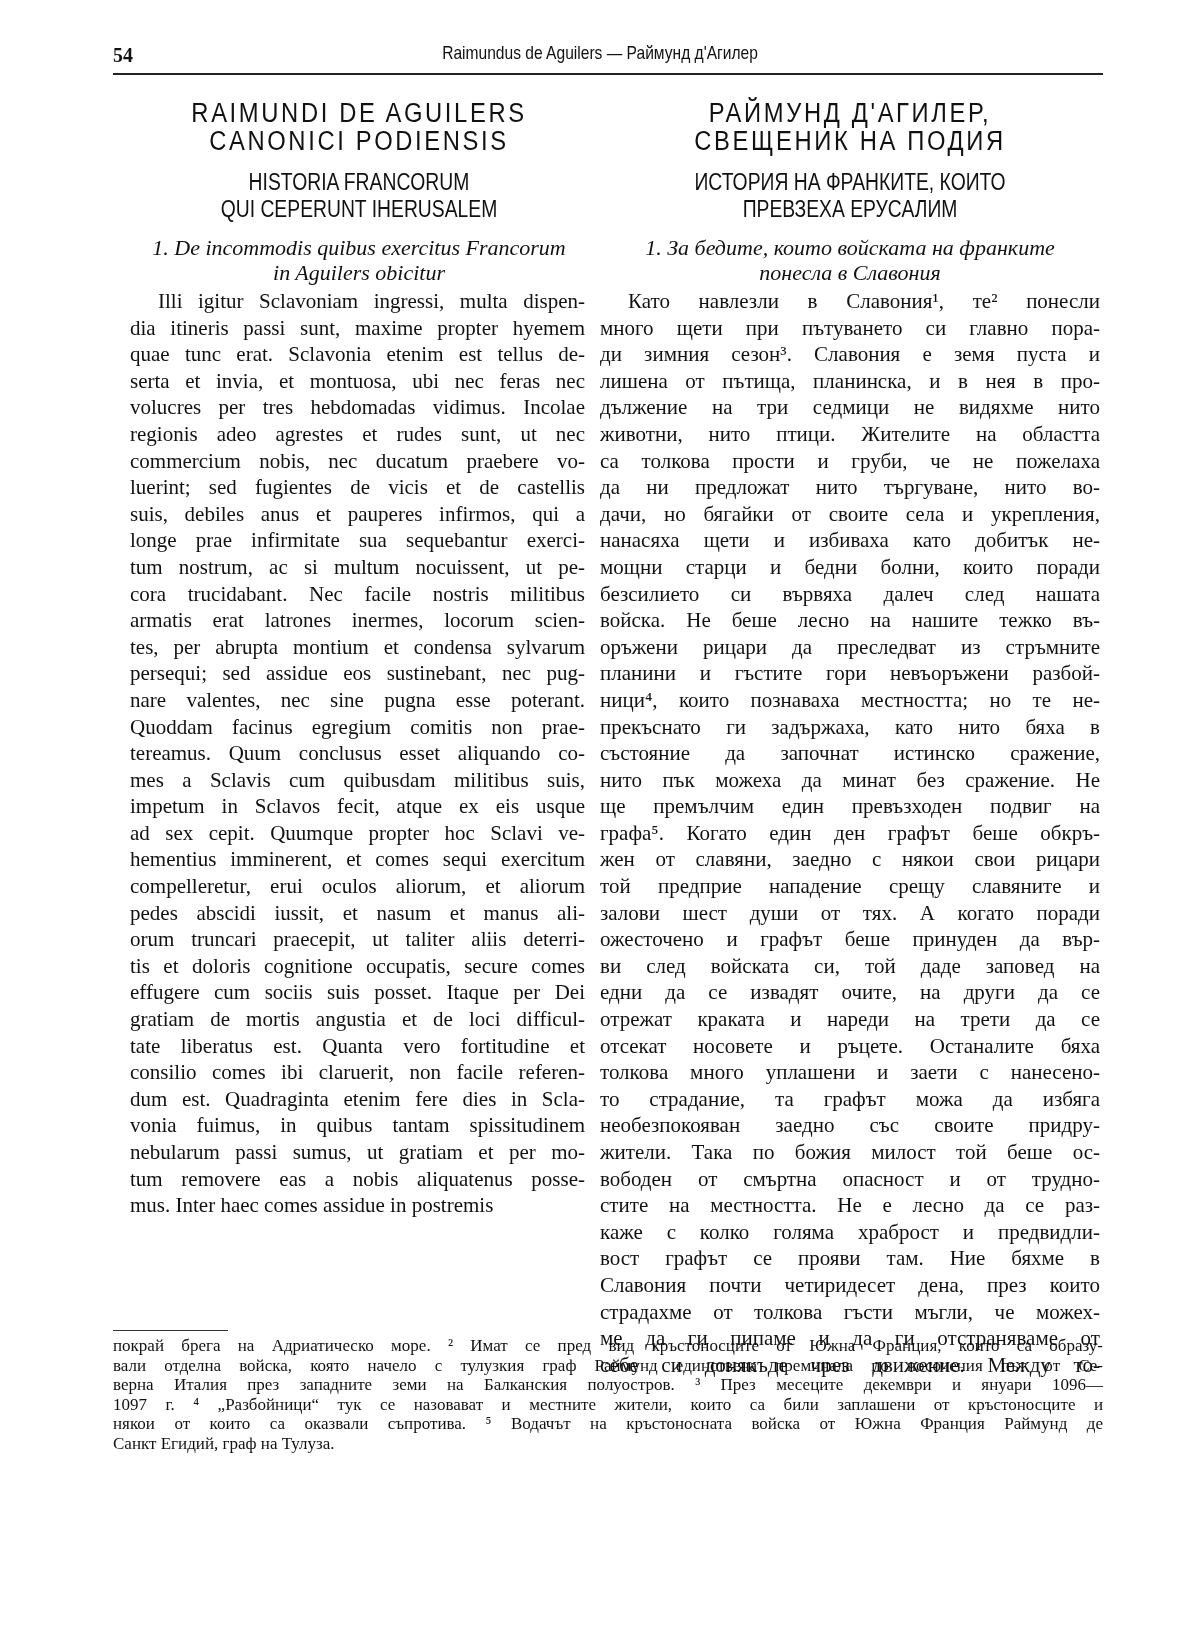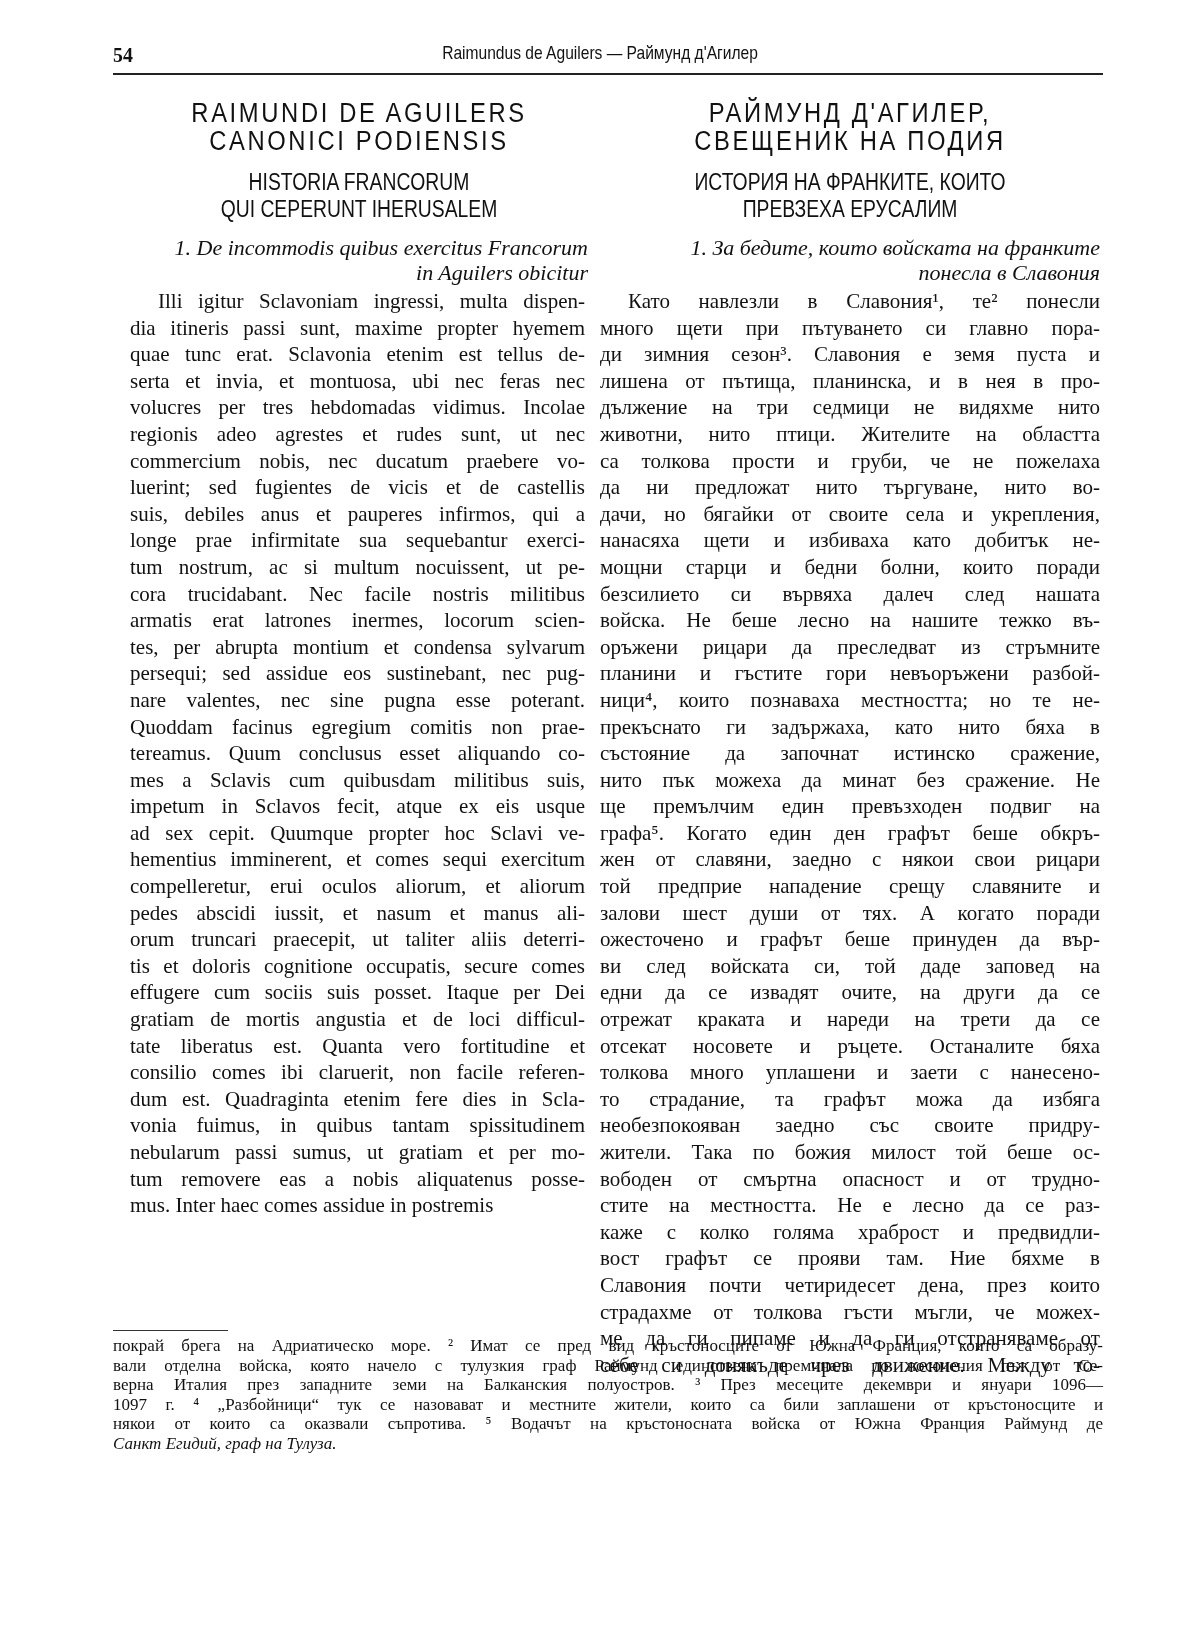--- a/index.html
+++ b/index.html
@@ -8,34 +8,34 @@
   #page-number { position: absolute; left: 113px; top: 42px; font-size: 22px; font-weight: bold; font-family: "Liberation Serif", serif; transform: scaleX(0.9); transform-origin: left; }
   #running-head { position: absolute; left: 0; width: 1200px; top: 42px; text-align: center; font-size: 19px; font-family: "Liberation Sans", sans-serif; transform: scaleX(0.82); }
   #header-rule { position: absolute; left: 113px; top: 73px; width: 990px; height: 2px; background: #222; }
 
   .col { position: absolute; top: 95px; }
   #col-latin { left: 130px; width: 458px; }
   #col-bg { left: 600px; width: 500px; }
 
   .title-caps { text-align: center; font-family: "Liberation Sans", sans-serif; font-size: 27px; letter-spacing: 3px; line-height: 28px; margin-top: 4px; transform: scaleX(0.88); }
   .subtitle-caps { text-align: center; font-family: "Liberation Sans", sans-serif; font-size: 23px; line-height: 27px; margin-top: 14px; transform: scaleX(0.84); }
-  .chapter { text-align: right; font-family: "Liberation Serif", serif; font-style: italic; font-size: 22px; line-height: 25px; margin-top: 12px; }
+  .chapter { text-align: center; font-family: "Liberation Serif", serif; font-style: italic; font-size: 22px; line-height: 25px; margin-top: 12px; }
 
   .body-text { position: absolute; top: 288px; font-family: "Liberation Serif", serif; font-size: 21px; line-height: 26.6px; text-align: justify; }
   #latin-body { left: 130px; width: 455px; }
   #bg-body { left: 600px; width: 500px; }
   .line { display: block; white-space: nowrap; text-align-last: justify; text-align: justify; }
   .line.indent { padding-left: 28px; }
   .line.last { text-align-last: left; font-family: Liberation Serif, serif; }
 
   #footnote-rule { position: absolute; left: 113px; top: 1330px; width: 115px; height: 1px; background: #333; }
   #footnotes { position: absolute; left: 113px; top: 1336px; width: 990px; font-family: "Liberation Serif", serif; font-size: 17px; line-height: 19.5px; }
   #footnotes .fline { display: block; white-space: nowrap; text-align: justify; text-align-last: justify; }
   #footnotes .fline.indent { padding-left: 52px; }
-  #footnotes .fline.last { text-align-last: left; font-style: italic; }
+  #footnotes .fline.last { text-align-last: left; }
 </style>
 </head>
 <body>
 
 <div id="page-number">54</div>
 <div id="running-head">Raimundus de Aguilers — Раймунд д'Агилер</div>
 <div id="header-rule"></div>
 
 <div class="col" id="col-latin">
   <div class="title-caps">

